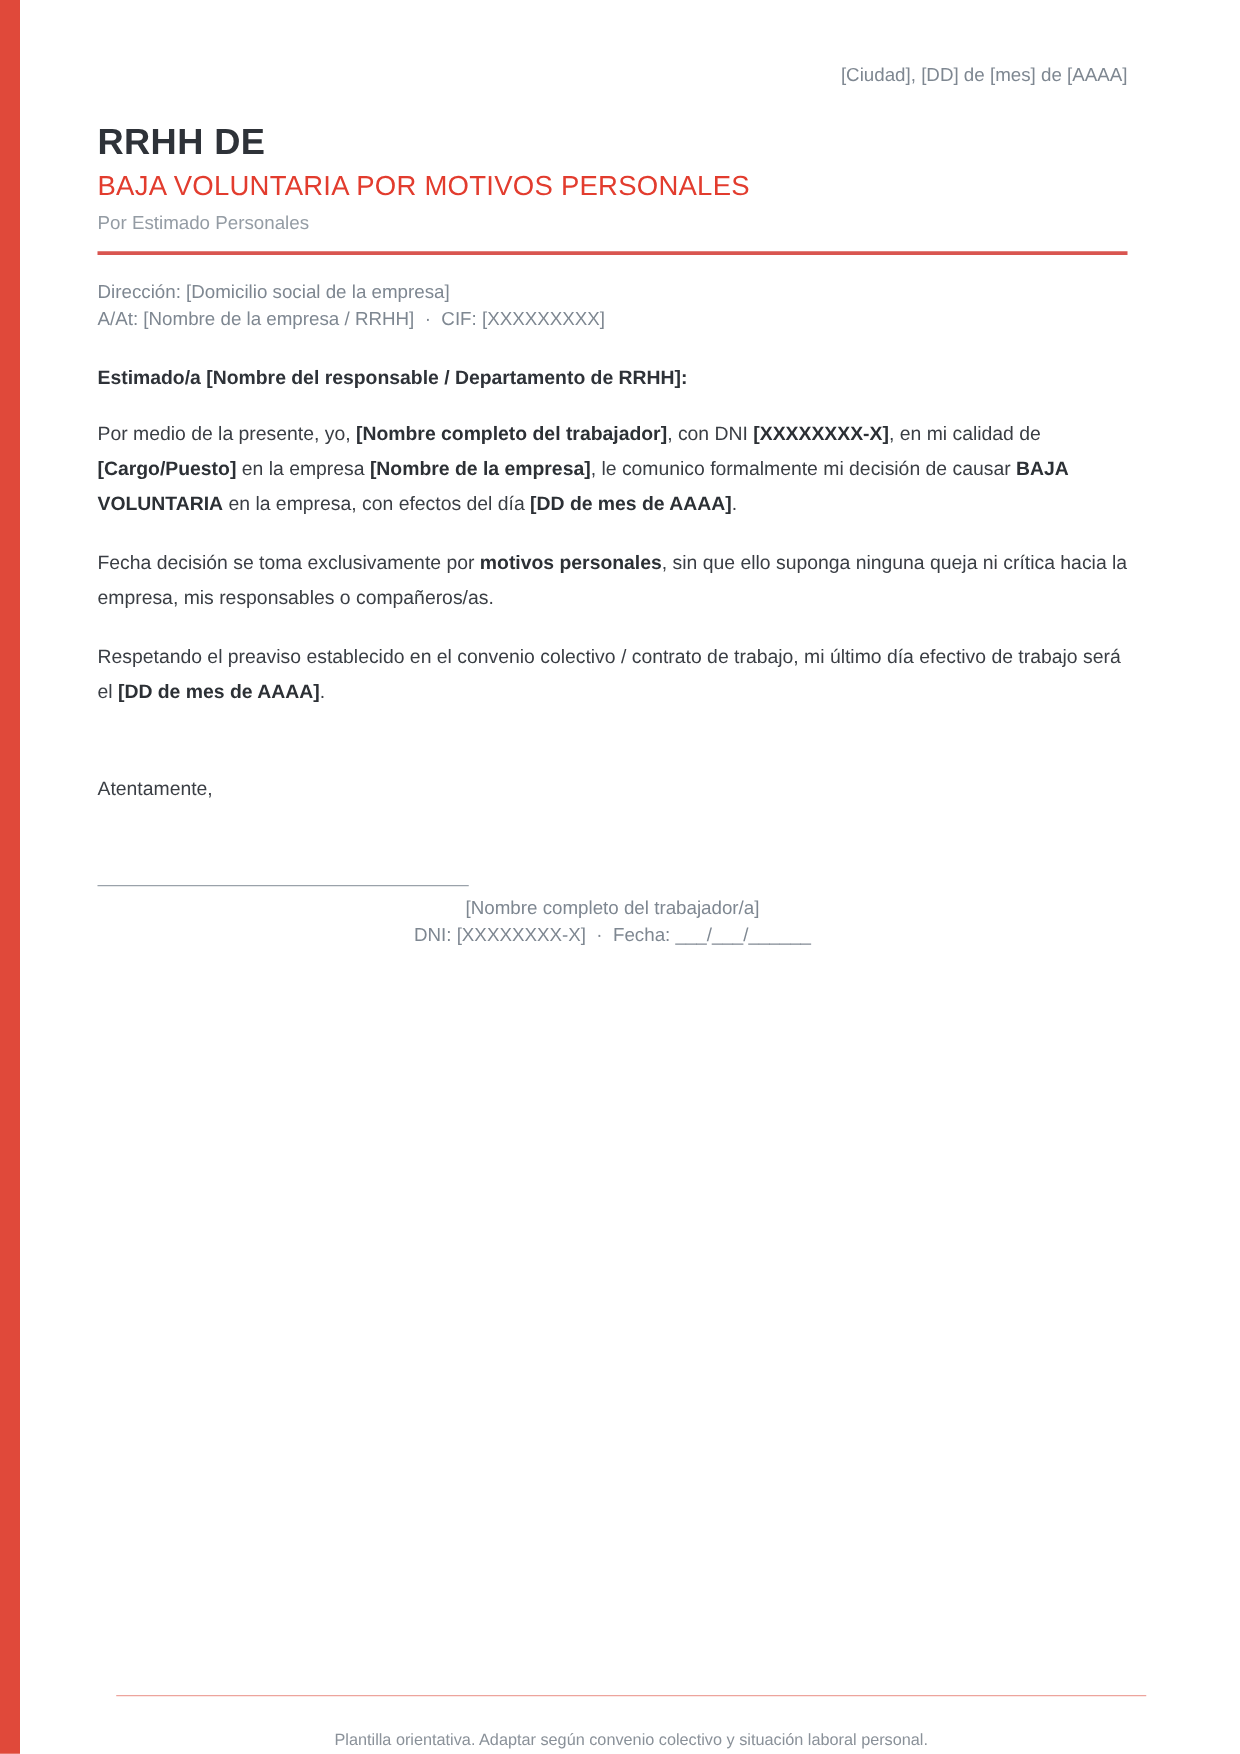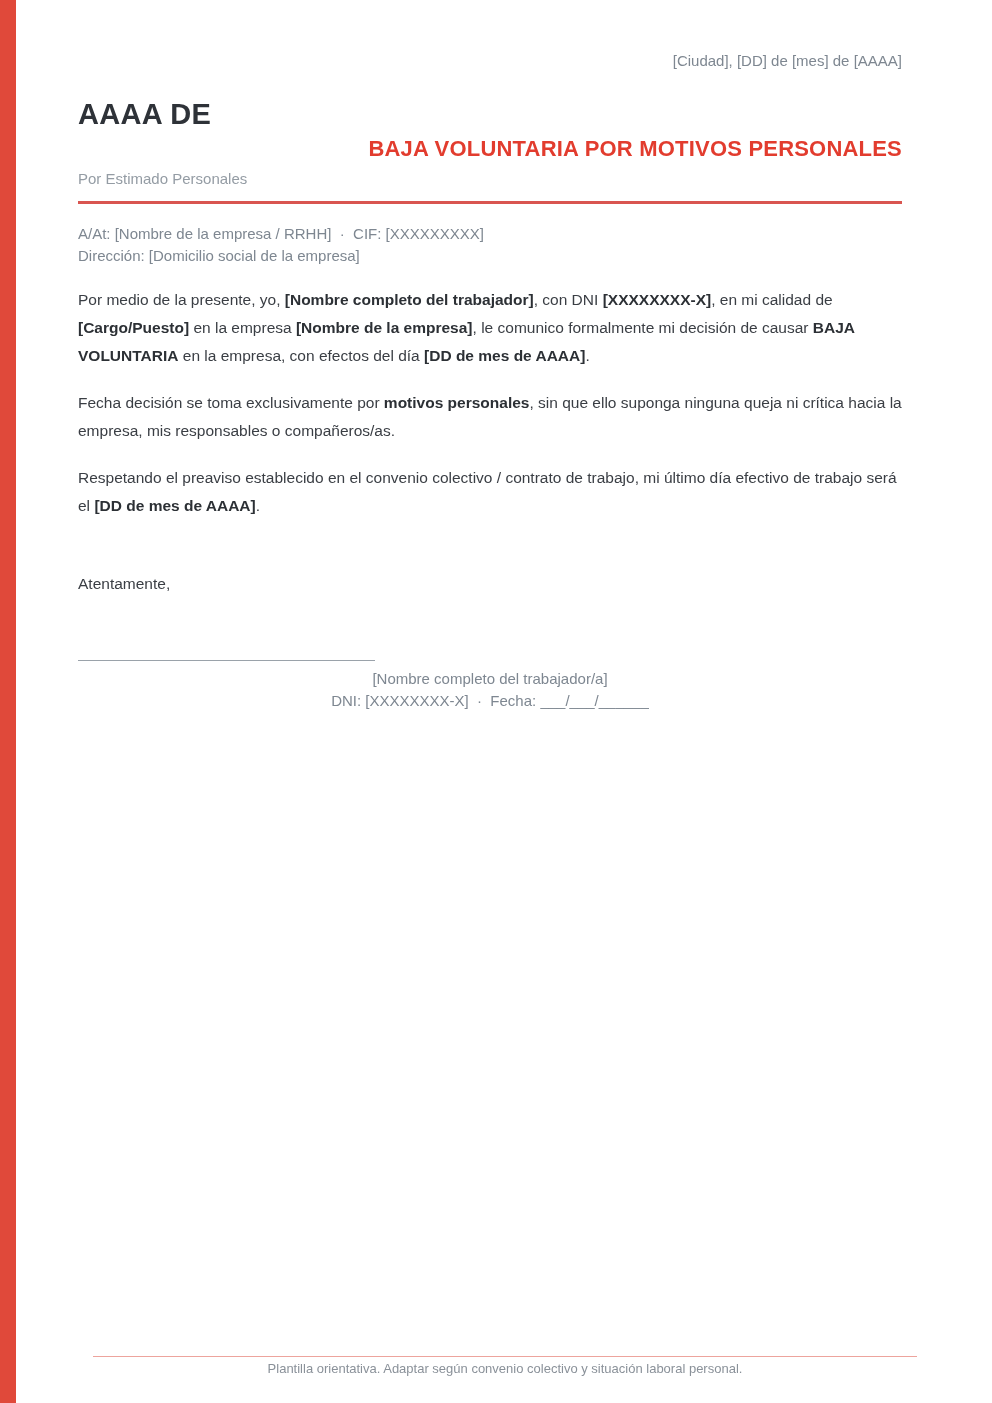--- a/index.html
+++ b/index.html
@@ -46,24 +46,23 @@
     font-size: 29px;
     line-height: 34px;
     font-weight: bold;
     color: var(--heading-dark);
     letter-spacing: 0.3px;
   }
   .subtitle {
     margin-top: 5px;
     font-size: 22px;
     line-height: 26px;
-    font-weight: bold;
+    font-weight: normal;
     color: var(--title-red);
     letter-spacing: 0.2px;
-    text-align: right;
   }
   .tagline {
     margin-top: 8px;
     font-size: 15px;
     line-height: 18px;
     color: var(--soft-gray);
   }
   .header-divider {
     margin-top: 13px;
     height: 3px;
@@ -117,49 +116,50 @@
     color: var(--muted-text);
     font-size: 15px;
     line-height: 22px;
   }
   .footer {
     position: absolute;
     left: 93px;
     width: 824px;
     top: 1356px;
     border-top: 1px solid var(--footer-line);
-    padding-top: 4px;
+    padding-top: 27px;
     text-align: center;
     color: #8a9199;
     font-size: 13px;
     line-height: 16px;
   }
 </style>
 </head>
 <body>
 
 <div class="accent-bar"></div>
 
 <div class="page">
 
   <div class="date-line">[Ciudad], [DD] de [mes] de [AAAA]</div>
 
-  <h1 class="title">AAAA DE</h1>
+  <h1 class="title">RRHH DE</h1>
 
   <h2 class="subtitle">BAJA VOLUNTARIA POR MOTIVOS PERSONALES</h2>
 
   <div class="tagline">Por Estimado Personales</div>
 
   <div class="header-divider"></div>
 
   <div class="recipient">
+    <div>Dirección: [Domicilio social de la empresa]</div>
     <div>A/At: [Nombre de la empresa / RRHH]&nbsp; · &nbsp;CIF: [XXXXXXXXX]</div>
-    <div>Dirección: [Domicilio social de la empresa]</div>
   </div>
 
+  <p class="greeting">Estimado/a [Nombre del responsable / Departamento de RRHH]:</p>
 
   <div>
       <p class="para"><span>Por medio de la presente, yo, </span><strong>[Nombre completo del trabajador]</strong><span>, con DNI </span><strong>[XXXXXXXX-X]</strong><span>, en mi calidad de </span><strong>[Cargo/Puesto]</strong><span> en la empresa </span><strong>[Nombre de la empresa]</strong><span>, le comunico formalmente mi decisión de causar </span><strong>BAJA VOLUNTARIA</strong><span> en la empresa, con efectos del día </span><strong>[DD de mes de AAAA]</strong><span>.</span></p>
       <p class="para"><span>Fecha decisión se toma exclusivamente por </span><strong>motivos personales</strong><span>, sin que ello suponga ninguna queja ni crítica hacia la empresa, mis responsables o compañeros/as.</span></p>
       <p class="para"><span>Respetando el preaviso establecido en el convenio colectivo / contrato de trabajo, mi último día efectivo de trabajo será el </span><strong>[DD de mes de AAAA]</strong><span>.</span></p>
     </div>
 
   <p class="closing">Atentamente,</p>
 
   <div class="signature">

